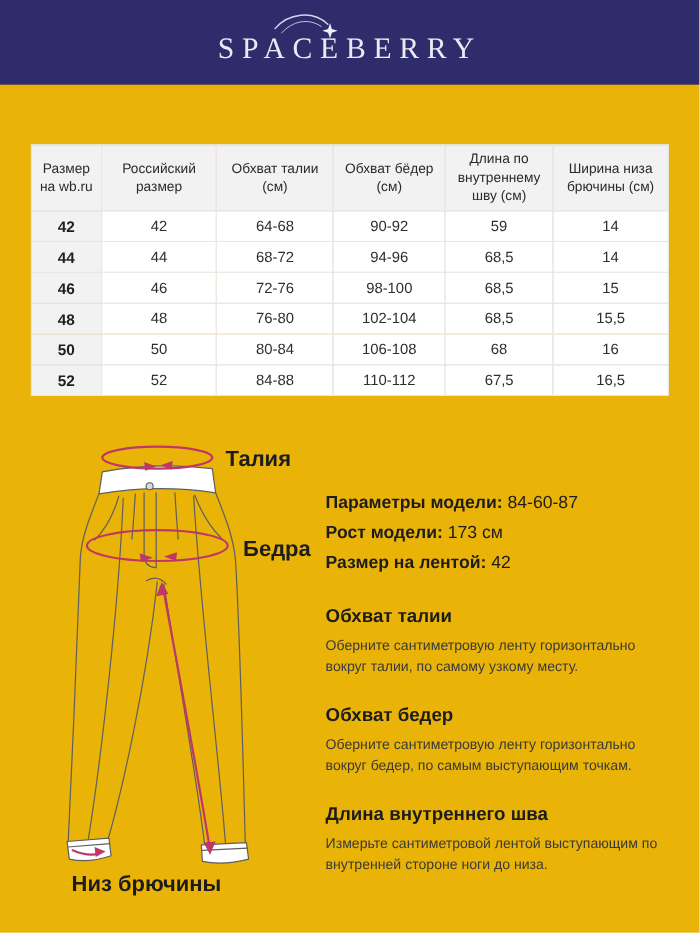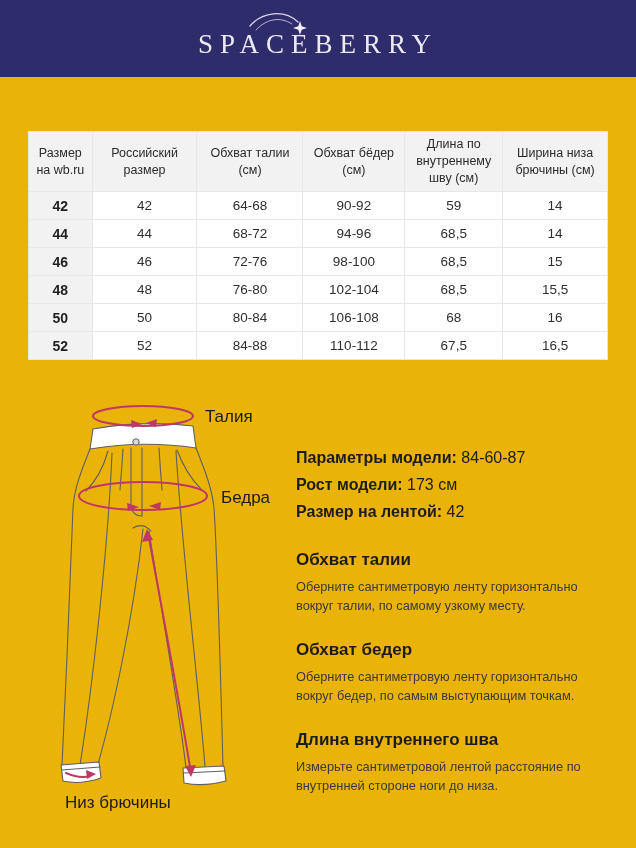--- a/index.html
+++ b/index.html
@@ -28,21 +28,21 @@
   .size-table tbody th{height:28px;font-size:14px;font-weight:700;color:#1f1f1f;background:var(--tbl-head-bg);}
   .c1{width:11.0%;} .c2{width:18.1%;} .c3{width:18.3%;} .c4{width:17.6%;} .c5{width:16.9%;} .c6{width:18.1%;}
 
   
   .diagram{position:absolute;left:30px;top:390px;width:260px;height:438px;}
   .pants-svg{position:absolute;left:0;top:0;width:260px;height:430px;}
   .gline{stroke:var(--outline);fill:none;stroke-width:1.1;stroke-linecap:round;}
   .gfill{stroke:var(--outline);fill:#ffffff;stroke-width:1.1;stroke-linejoin:round;}
   .pline{stroke:var(--accent);fill:none;stroke-width:2;stroke-linecap:round;}
   .pfill{fill:var(--accent);stroke:none;}
-  .diag-label{position:absolute;font-size:17px;font-weight:400;color:#1c1c1c;white-space:nowrap;}
+  .diag-label{position:absolute;font-size:20px;font-weight:700;color:#1c1c1c;white-space:nowrap;}
   .diag-label.wrap{white-space:normal;line-height:1.15;}
 
   
   .info-col{position:absolute;left:296px;top:444px;width:320px;}
   .model-line{font-size:16px;line-height:27px;color:#1c1c1c;}
   .model-line .lbl{font-weight:700;}
   .model-line .val{font-weight:400;}
   .instruction{margin-top:25px;}
   .instruction:first-of-type{margin-top:29px;}
   .instr-title{font-size:17px;font-weight:700;color:#1c1c1c;margin-bottom:7px;}
@@ -200,17 +200,17 @@
     <div class="instruction">
       <div class="instr-title">Обхват талии</div>
       <div class="instr-text">Оберните сантиметровую ленту горизонтально вокруг талии, по самому узкому месту.</div>
     </div>
     <div class="instruction">
       <div class="instr-title">Обхват бедер</div>
       <div class="instr-text">Оберните сантиметровую ленту горизонтально вокруг бедер, по самым выступающим точкам.</div>
     </div>
     <div class="instruction">
       <div class="instr-title">Длина внутреннего шва</div>
-      <div class="instr-text">Измерьте сантиметровой лентой расстояние по внутренней стороне ноги до низа.</div>
+      <div class="instr-text">Измерьте сантиметровой лентой выступающим по внутренней стороне ноги до низа.</div>
     </div>
   </div>
 
 </div>
 
 </body></html>

